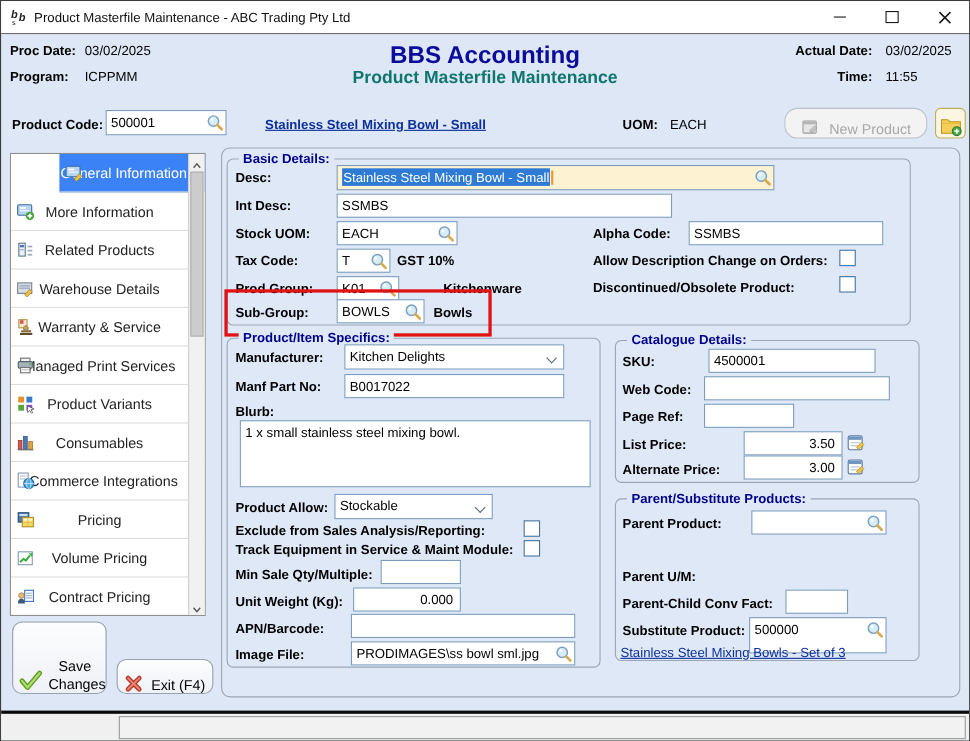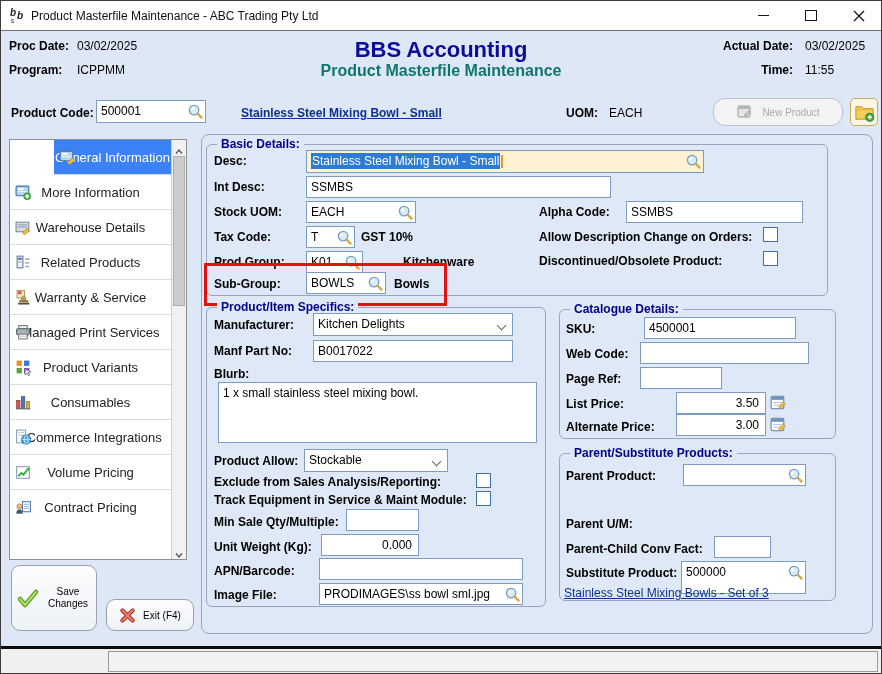--- a/index.html
+++ b/index.html
@@ -28,21 +28,21 @@
   .screen-title{position:absolute;left:0;top:61px;width:100%;text-align:center;font-size:16px;font-weight:bold;color:#0f766e;}
   
   .sidebar{position:absolute;left:8px;top:138px;width:178px;height:421px;background:#fff;border:1px solid #8f8f8f;box-sizing:border-box;}
   .side-item{position:relative;height:35px;border-bottom:1px solid #dcdcdc;display:flex;align-items:center;justify-content:center;font-size:13px;color:#222;cursor:pointer;padding-right:15px;box-sizing:border-box;}
   .side-item .sicon{position:absolute;left:5px;top:9px;width:17px;height:17px;}
   .side-item.selected{background:#3b82f6;color:#fff;margin-left:44px;}
   .sscroll{position:absolute;right:0;top:0;width:15px;height:100%;background:#f1f1f1;border-left:1px solid #d0d0d0;box-sizing:border-box;}
   .sarrow{position:absolute;left:2px;width:10px;height:10px;}
   .sthumb{position:absolute;left:1px;top:16px;width:12px;height:150px;background:#cccccc;border:1px solid #b0b0b0;box-sizing:border-box;}
   
-  .btn{position:absolute;background:linear-gradient(#fcfdfe,#eef1f6);border:1px solid #98a2b0;border-radius:9px;display:flex;align-items:center;justify-content:center;font-size:10px;color:#000;cursor:pointer;box-sizing:border-box;}
+  .btn{position:absolute;background:linear-gradient(#fcfdfe,#eef1f6);border:1px solid #98a2b0;border-radius:9px;display:flex;align-items:flex-end;justify-content:center;font-size:13px;color:#000;cursor:pointer;box-sizing:border-box;}
   .btn.disabled{color:#a9a9a9;background:#f3f3f3;border-color:#bcc2cc;}
   .annotation{position:absolute;border:3px solid #e01212;background:transparent;pointer-events:none;}
   .statusbar{position:absolute;left:0;top:648px;width:100%;height:26px;background:#f0f0f0;}
   .status-field{position:absolute;left:107px;top:2px;width:770px;height:21px;background:#f2f2f2;border:1px solid #9a9a9a;box-sizing:border-box;}
   .blackline{position:absolute;left:0;top:645px;width:100%;height:3px;background:#0a0a0a;}
   .sel-text{background:#2e7bd6;color:#fff;padding:1px 1px;}
   .caret{display:inline-block;width:2px;height:13px;background:#e8963c;vertical-align:text-bottom;margin-left:1px;}
 </style>
 </head>
 <body>
@@ -128,40 +128,40 @@
             <rect x="3" y="4" width="5" height="1.6" fill="#fff"></rect>
             <rect x="3" y="6.5" width="8" height="1.2" fill="#e8f2fb"></rect>
             <circle cx="11.5" cy="11.5" r="3.6" fill="#45a33c"></circle>
             <rect x="10.8" y="9.6" width="1.5" height="4" fill="#fff"></rect>
             <rect x="9.5" y="10.8" width="4" height="1.5" fill="#fff"></rect>
           </svg></span>
       <span>More Information</span>
     </div>
     <div class="side-item">
       <span class="sicon"><svg viewBox="0 0 16 16" width="17" height="17">
-            <rect x="1" y="3" width="12" height="9" fill="#d7dee8" stroke="#7c8794"></rect>
-            <rect x="2.5" y="5" width="9" height="1" fill="#8fa0b5"></rect>
-            <rect x="2.5" y="7" width="9" height="1" fill="#8fa0b5"></rect>
-            <polygon points="7,13 11.5,8.5 13.5,10.5 9,15" fill="#f0c23c" stroke="#a3791c" stroke-width="0.6"></polygon>
-          </svg></span>
-      <span>Warehouse Details</span>
-    </div>
-    <div class="side-item">
-      <span class="sicon"><svg viewBox="0 0 16 16" width="17" height="17">
             <rect x="2" y="2" width="5.5" height="11" fill="#eef2f7" stroke="#6b7c92"></rect>
             <rect x="3" y="3.5" width="3.5" height="2" fill="#4a7ab5"></rect>
             <rect x="3" y="7" width="3.5" height="1" fill="#9fb0c5"></rect>
             <rect x="9.5" y="4" width="4" height="1.6" fill="#9fb0c5"></rect>
             <rect x="9.5" y="7.5" width="4" height="1.6" fill="#9fb0c5"></rect>
             <rect x="9.5" y="11" width="4" height="1.6" fill="#9fb0c5"></rect>
           </svg></span>
       <span>Related Products</span>
     </div>
     <div class="side-item">
       <span class="sicon"><svg viewBox="0 0 16 16" width="17" height="17">
+            <rect x="1" y="3" width="12" height="9" fill="#d7dee8" stroke="#7c8794"></rect>
+            <rect x="2.5" y="5" width="9" height="1" fill="#8fa0b5"></rect>
+            <rect x="2.5" y="7" width="9" height="1" fill="#8fa0b5"></rect>
+            <polygon points="7,13 11.5,8.5 13.5,10.5 9,15" fill="#f0c23c" stroke="#a3791c" stroke-width="0.6"></polygon>
+          </svg></span>
+      <span>Warehouse Details</span>
+    </div>
+    <div class="side-item">
+      <span class="sicon"><svg viewBox="0 0 16 16" width="17" height="17">
             <rect x="2" y="1.5" width="7" height="7" fill="#f3ead2" stroke="#b59a54"></rect>
             <polygon points="3,2 6,2 6,5 3,5" fill="#d9534f"></polygon>
             <path d="M6 8 q2 -3 4 0 l0 2 l-4 0 z" fill="#c9a25a" stroke="#8a6d3b" stroke-width="0.6"></path>
             <rect x="4" y="10.5" width="8.5" height="1.8" fill="#8a6d3b"></rect>
             <rect x="3" y="12.8" width="10.5" height="1.8" fill="#5d4a28"></rect>
           </svg></span>
       <span>Warranty &amp; Service</span>
     </div>
     <div class="side-item">
       <span class="sicon"><svg viewBox="0 0 16 16" width="17" height="17">
@@ -195,20 +195,31 @@
     <div class="side-item">
       <span class="sicon"><svg viewBox="0 0 16 16" width="17" height="17">
             <rect x="1.5" y="1" width="8.5" height="12" fill="#fff" stroke="#8aa0b8"></rect>
             <rect x="3" y="3" width="5.5" height="1" fill="#b8c8da"></rect>
             <rect x="3" y="5.5" width="5.5" height="1" fill="#b8c8da"></rect>
             <circle cx="10.5" cy="10" r="4.3" fill="#49a8e0" stroke="#1f6fa8"></circle>
             <ellipse cx="10.5" cy="10" rx="1.8" ry="4.3" fill="none" stroke="#d6eefb" stroke-width="0.7"></ellipse>
             <line x1="6.2" y1="10" x2="14.8" y2="10" stroke="#d6eefb" stroke-width="0.7"></line>
           </svg></span>
       <span>eCommerce Integrations</span>
+    </div>
+    <div class="side-item">
+      <span class="sicon"><svg viewBox="0 0 16 16" width="17" height="17">
+            <rect x="1.5" y="2" width="9" height="8" fill="#4a7ab5" stroke="#2d4f7c"></rect>
+            <rect x="2.5" y="3" width="7" height="1.8" fill="#cfe0f2"></rect>
+            <rect x="5" y="6" width="9.5" height="8" fill="#f5d96b" stroke="#b09327"></rect>
+            <rect x="6" y="7" width="7.5" height="1.8" fill="#fdf3cf"></rect>
+            <line x1="5" y1="10.5" x2="14.5" y2="10.5" stroke="#d8ba4a" stroke-width="0.7"></line>
+            <line x1="9.7" y1="6" x2="9.7" y2="14" stroke="#d8ba4a" stroke-width="0.7"></line>
+          </svg></span>
+      <span>Pricing</span>
     </div>
     <div class="side-item">
       <span class="sicon"><svg viewBox="0 0 16 16" width="17" height="17">
             <rect x="1.5" y="2.5" width="12" height="11" fill="#fff" stroke="#8aa0b8"></rect>
             <polyline points="3,11.5 6,8.5 8,10 11.5,5.5" stroke="#3fae3f" stroke-width="1.8" fill="none"></polyline>
             <polygon points="10.5,4 14,3.5 13.2,7" fill="#3fae3f"></polygon>
           </svg></span>
       <span>Volume Pricing</span>
     </div>
     <div class="side-item" style="border-bottom:none">

